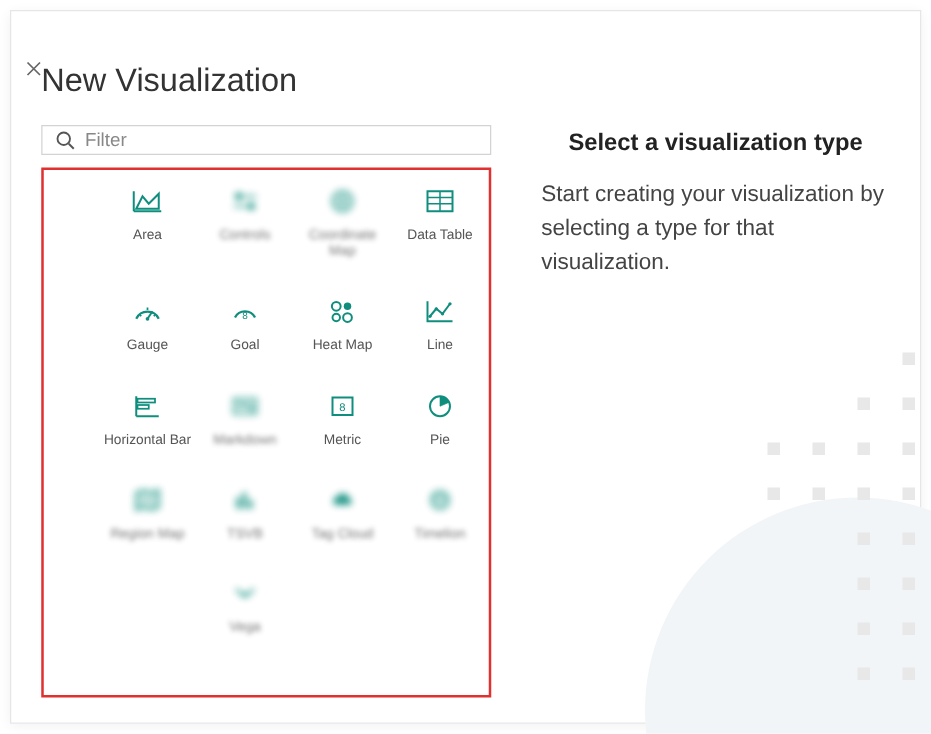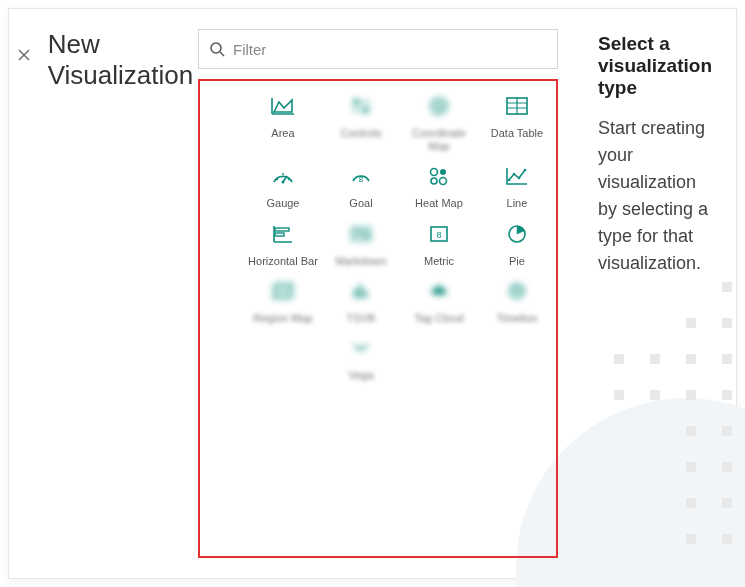--- a/index.html
+++ b/index.html
@@ -14,21 +14,21 @@
     .modal {
       position: absolute;
       left: 8px;
       top: 8px;
       right: 8px;
       bottom: 8px;
       border: 1px solid #e6e6e6;
       box-shadow: 0 2px 10px rgba(0,0,0,0.06);
       background: #fff;
       display: flex;
-      flex-direction: row;
+      flex-direction: column;
       padding: 20px 24px;
     }
     .close-btn {
       position: absolute;
       top: 16px;
       right: 16px;
       width: 20px;
       height: 20px;
       cursor: pointer;
       color: #666;
@@ -46,21 +46,21 @@
       gap: 40px;
       flex: 1;
     }
     .left {
       width: 360px;
       display:flex;
       flex-direction:column;
     }
     .search-wrap {
       border: 1px solid #d3d3d3;
-      height: 40px;
+      height: 24px;
       display: flex;
       align-items: center;
       padding: 0 10px;
       gap: 8px;
       margin-bottom: 10px;
     }
     .search-wrap svg { width: 16px; height: 16px; color: #555; }
     .search-wrap input {
       border: none;
       outline: none;
@@ -70,20 +70,21 @@
     }
     .search-wrap input::placeholder { color: #888; }
     .highlight-box {
       border: 2px solid #e03030;
       flex: 1;
       padding: 6px 0;
     }
     .grid {
       display: grid;
       grid-template-columns: repeat(4, 1fr);
+      row-gap: 18px;
       margin-left: 44px;
     }
     .tile {
       display: flex;
       flex-direction: column;
       align-items: center;
       justify-content: flex-start;
       cursor: pointer;
       padding: 4px 2px;
       text-align: center;
@@ -104,20 +105,21 @@
     .tile.blurred .label { filter: blur(2px); opacity:0.8; }
     .right {
       flex: 1;
       padding-top: 4px;
     }
     .right-title {
       font-size: 19px;
       font-weight: 600;
       color: #222;
       margin-bottom: 16px;
+      text-align: center;
     }
     .right-desc {
       font-size: 18px;
       color: #444;
       line-height: 1.5;
     }
     
     .dots {
       position: absolute;
       right: -10px;

